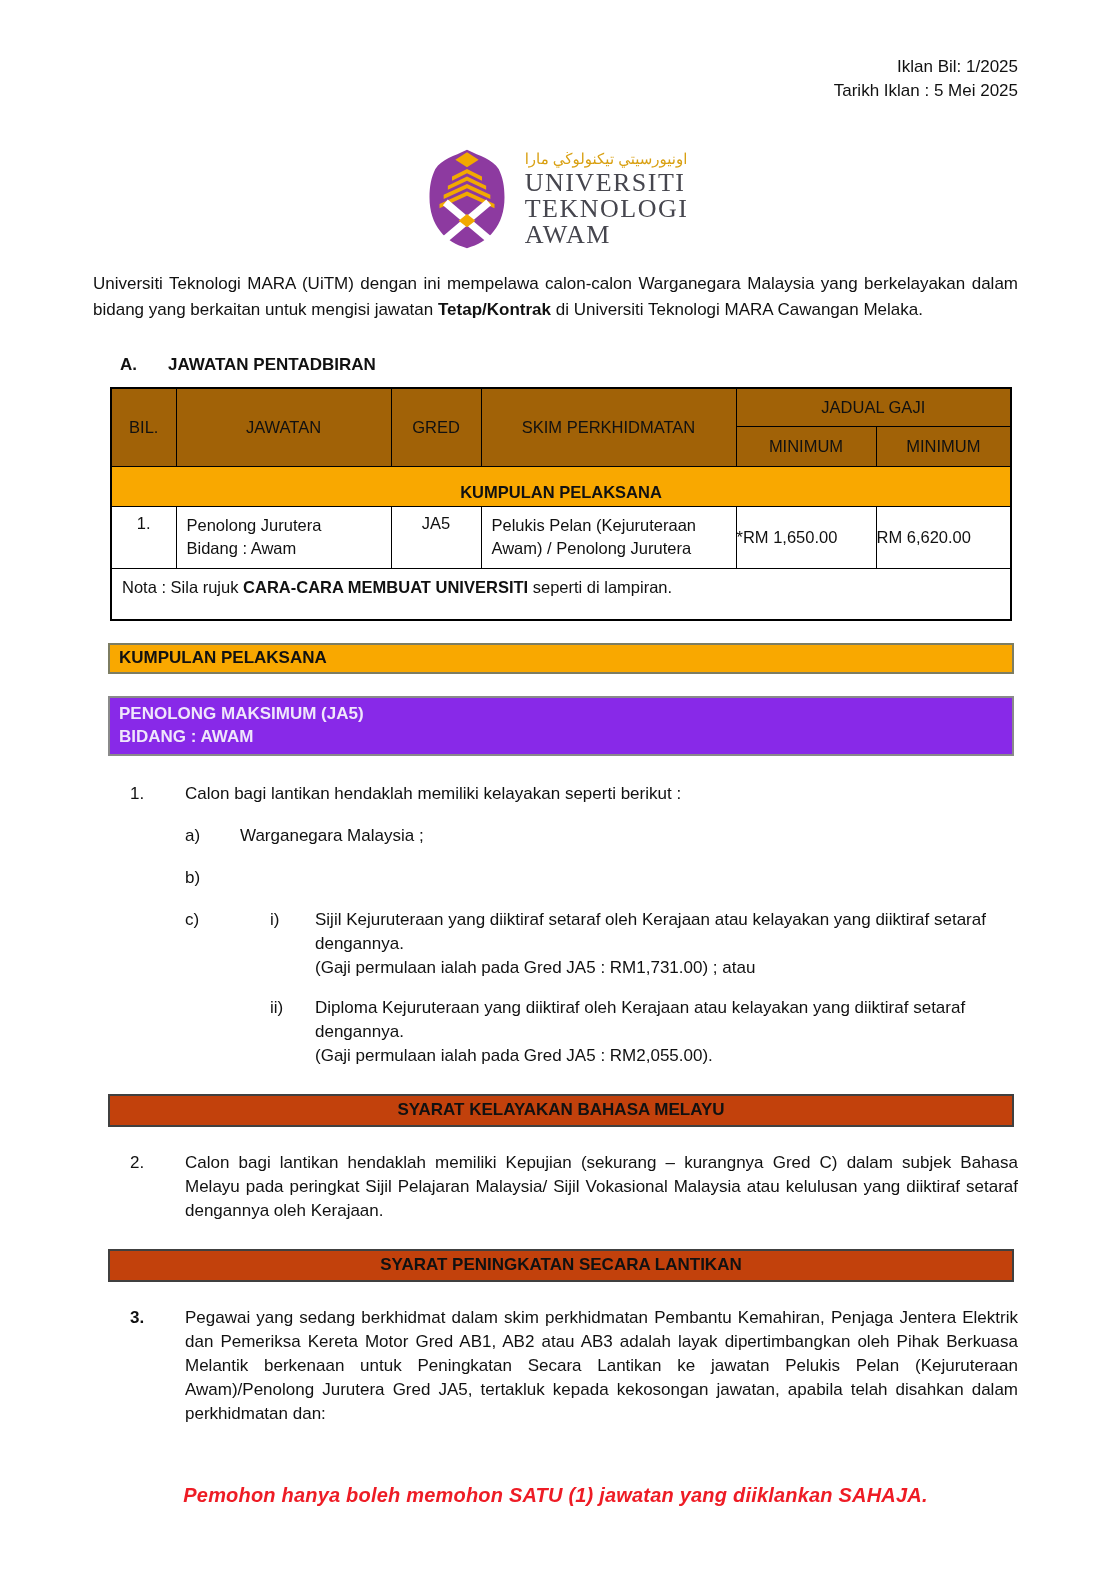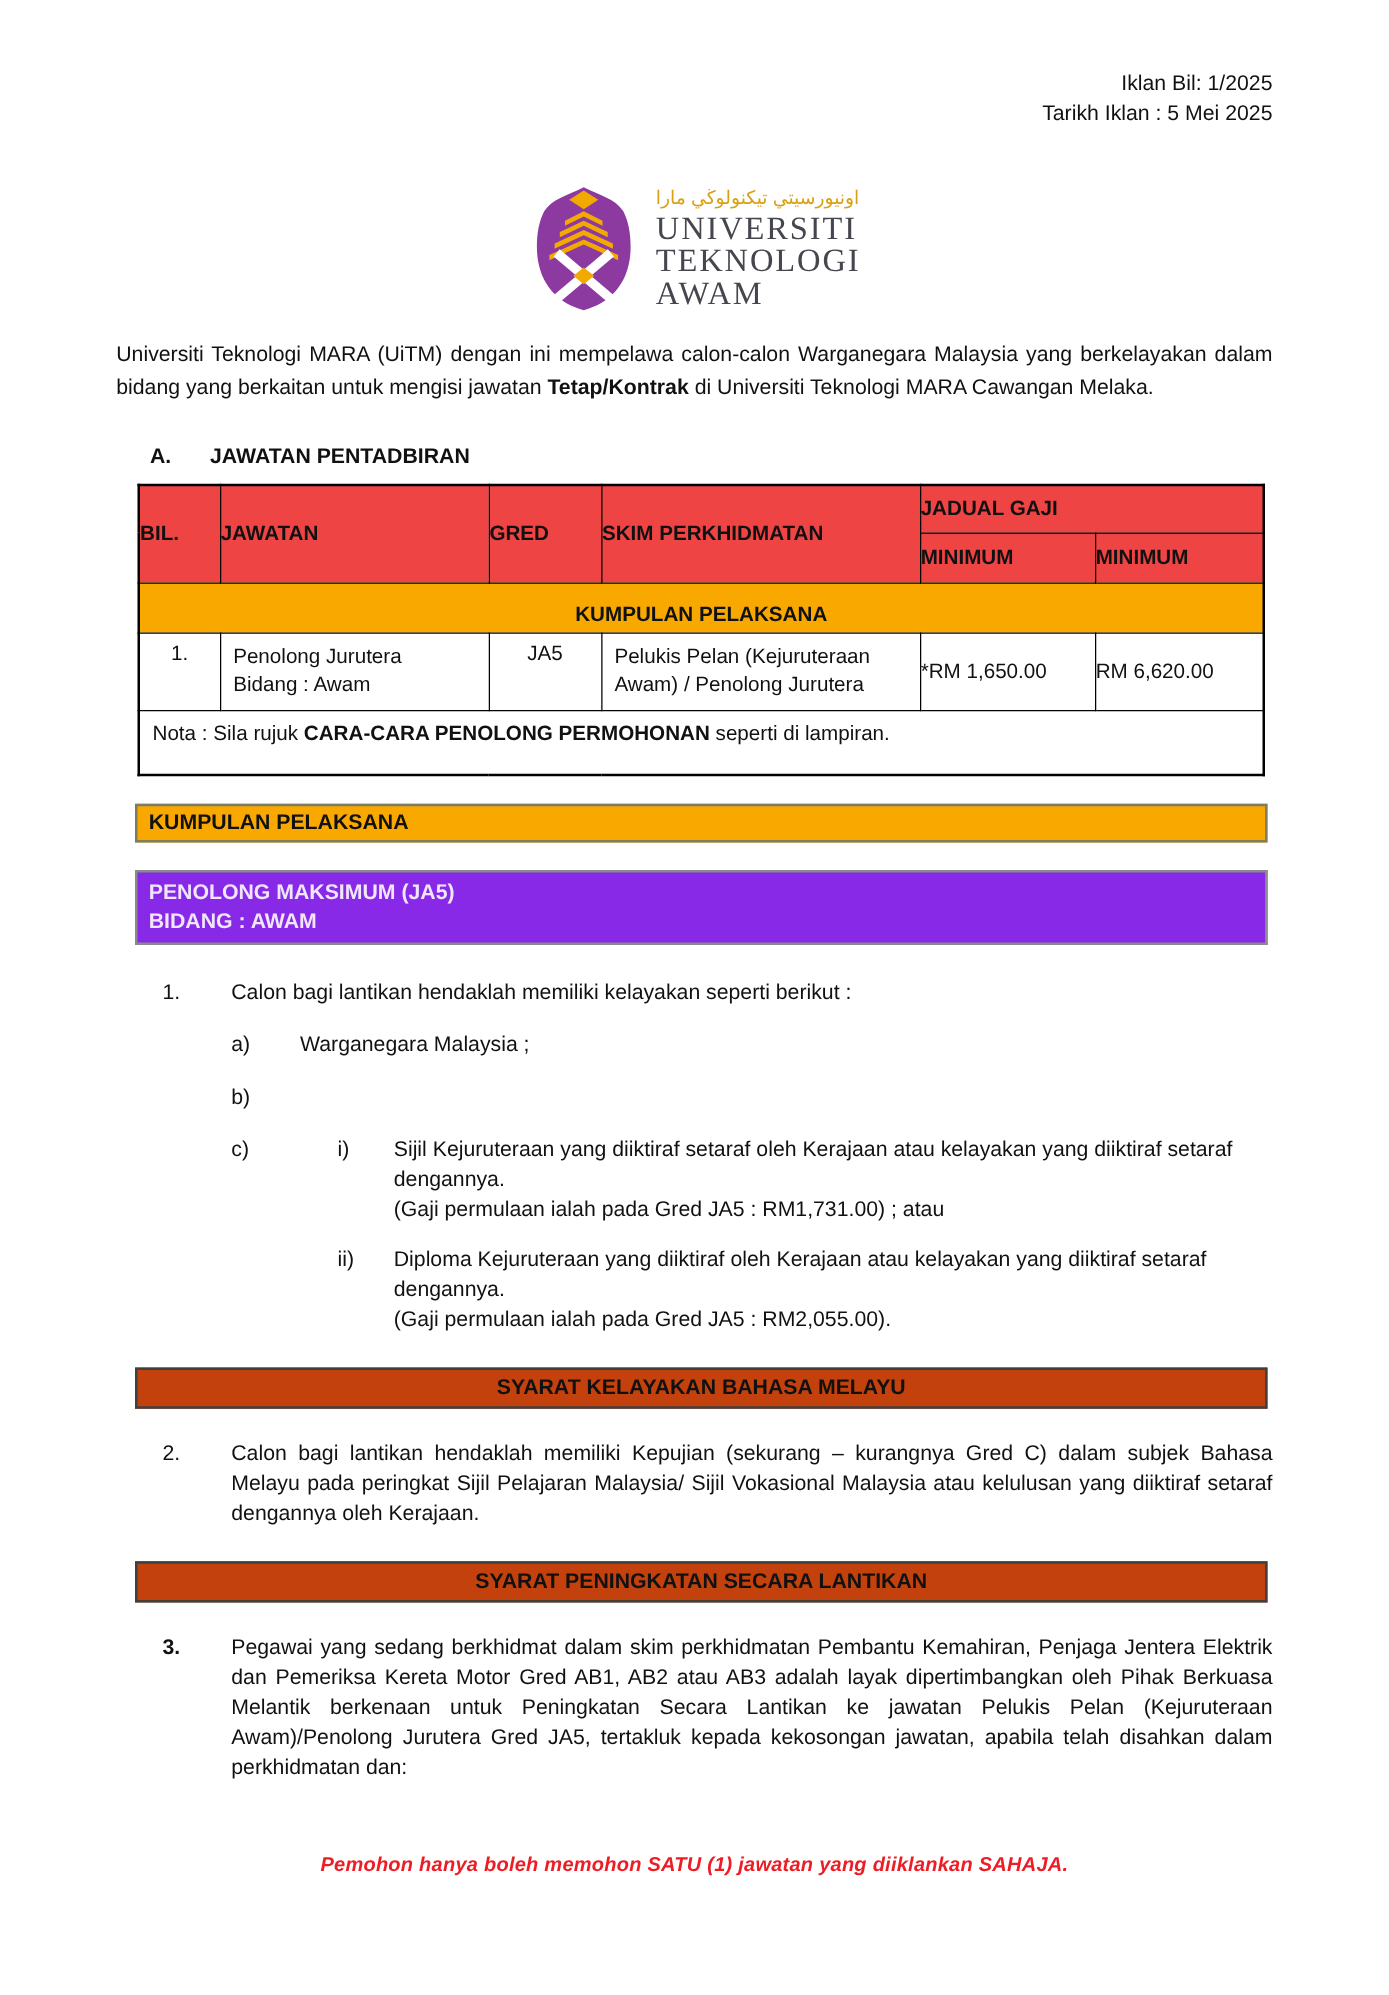--- a/index.html
+++ b/index.html
@@ -24,21 +24,21 @@
   .intro { margin-top:20px; text-align:justify; line-height:26px; font-size:17px; }
 
   
   .sec-heading { display:flex; margin-top:32px; margin-left:27px; font-weight:bold; font-size:17px; }
   .sec-heading .sec-label { width:48px; flex:0 0 auto; }
 
   
   table.job-table { border-collapse:collapse; width:900px; margin:12px 0 0 17px; table-layout:fixed; }
   table.job-table th, table.job-table td { border:1px solid #000; font-size:16.5px; }
   table.job-table { border:2px solid #000; }
-  th.pur { background:#ef4444; font-weight:bold; text-align:left; vertical-align:middle; }
+  th.pur { background:#a16207; font-weight:normal; text-align:center; vertical-align:middle; }
   tr.th-top th { height:38px; }
   tr.th-sub th { height:40px; }
   td.group-cell { background:#f9a800; font-weight:bold; text-align:center; vertical-align:bottom; padding:16px 4px 4px 4px; }
   tr.data-row td { height:62px; }
   td.td-bil { text-align:center; vertical-align:top; padding-top:7px; }
   td.td-jawatan { vertical-align:top; padding:7px 6px 0 10px; line-height:23px; }
   td.td-gred { text-align:center; vertical-align:top; padding-top:7px; }
   td.td-skim { vertical-align:top; padding:7px 8px 0 10px; line-height:23px; }
   td.td-money { vertical-align:middle; }
   td.nota-cell { padding:7px 10px 20px 10px; line-height:23px; }
@@ -60,21 +60,21 @@
   .sub-row .noR { width:45px; flex:0 0 auto; }
   .mt24 { margin-top:24px; }
   .mt18 { margin-top:18px; }
   .mt16 { margin-top:16px; }
   .mt26 { margin-top:26px; }
   .bold { font-weight:bold; }
 
   
   .footer-notice {
     position:absolute; left:0; width:1111px; top:1484px; text-align:center;
-    color:#ee1c25; font-style:italic; font-weight:600; font-size:16px; letter-spacing:.2px;
+    color:#ee1c25; font-style:italic; font-weight:600; font-size:20px; letter-spacing:.2px;
   }
 </style>
 </head>
 <body>
 
 <div class="page">
 
   <div class="doc-meta">
     <div>Iklan Bil: 1/2025</div>
     <div>Tarikh Iklan : 5 Mei 2025</div>
@@ -138,21 +138,21 @@
         <td class="td-jawatan">
           <div>Penolong Jurutera</div>
           <div>Bidang : Awam</div>
         </td>
         <td class="td-gred">JA5</td>
         <td class="td-skim">Pelukis Pelan (Kejuruteraan Awam) / Penolong Jurutera</td>
         <td class="td-money">*RM 1,650.00</td>
         <td class="td-money">RM 6,620.00</td>
       </tr>
       <tr>
-        <td class="nota-cell" colspan="6"><span>Nota : Sila rujuk </span><b>CARA-CARA PENOLONG PERMOHONAN</b><span> seperti di lampiran.</span></td>
+        <td class="nota-cell" colspan="6"><span>Nota : Sila rujuk </span><b>CARA-CARA MEMBUAT UNIVERSITI</b><span> seperti di lampiran.</span></td>
       </tr>
     </tbody>
   </table>
 
   <div class="banner banner-orange-left">KUMPULAN PELAKSANA</div>
 
   <div class="banner banner-purple">
     <div>PENOLONG MAKSIMUM (JA5)</div>
     <div>BIDANG : AWAM</div>
   </div>

